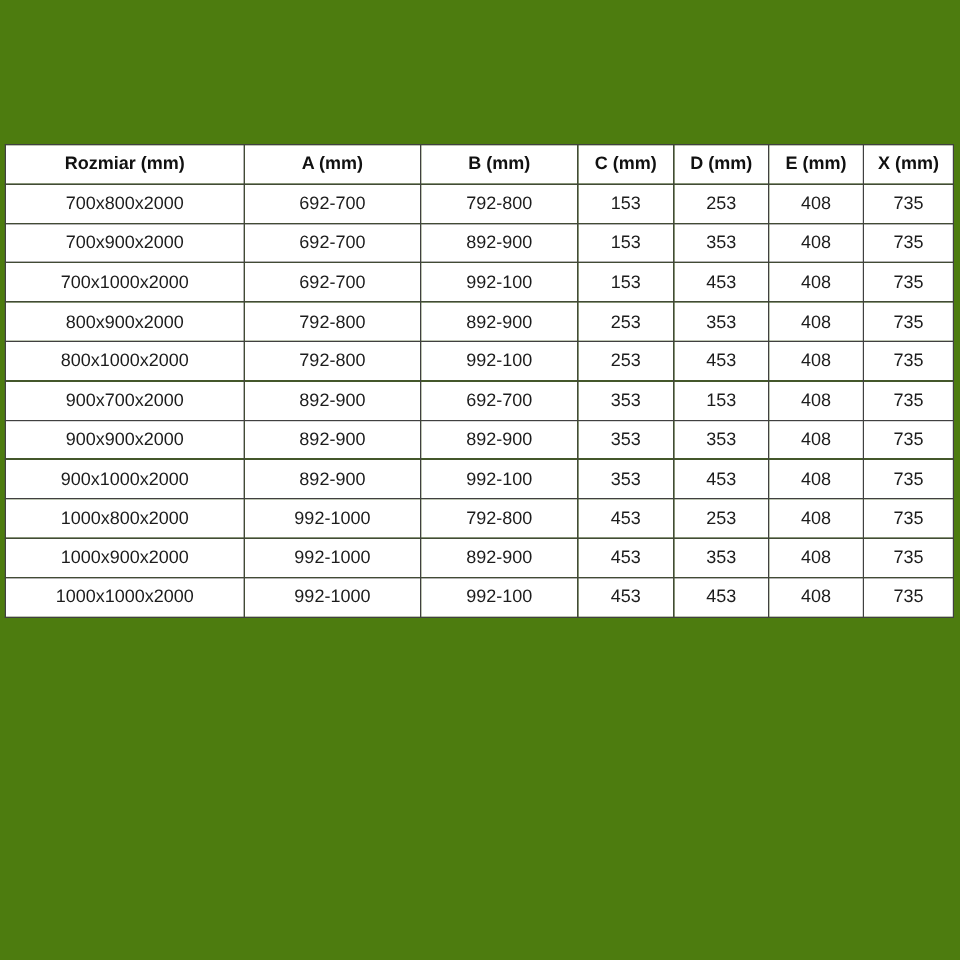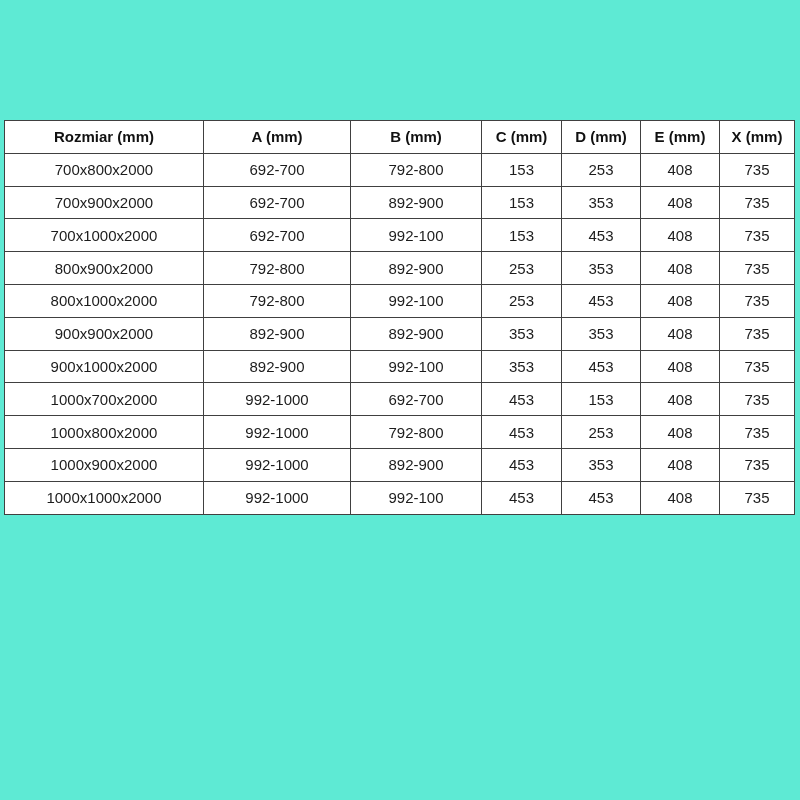--- a/index.html
+++ b/index.html
@@ -7,21 +7,21 @@
     padding: 0;
     background: #ffffff;
     width: 800px;
     height: 800px;
     font-family: "Liberation Sans", sans-serif;
   }
   .page {
     position: relative;
     width: 800px;
     height: 800px;
-    background: #5eead4;
+    background: #4d7c0f;
   }
   table.spec-table {
     position: absolute;
     left: 4px;
     top: 120px;
     width: 790px;
     border-collapse: collapse;
     table-layout: fixed;
   }
   table.spec-table th,
@@ -108,43 +108,43 @@
         <tr>
           <td>800x1000x2000</td>
           <td>792-800</td>
           <td>992-100</td>
           <td>253</td>
           <td>453</td>
           <td>408</td>
           <td>735</td>
         </tr>
         <tr>
+          <td>900x700x2000</td>
+          <td>892-900</td>
+          <td>692-700</td>
+          <td>353</td>
+          <td>153</td>
+          <td>408</td>
+          <td>735</td>
+        </tr>
+        <tr>
           <td>900x900x2000</td>
           <td>892-900</td>
           <td>892-900</td>
           <td>353</td>
           <td>353</td>
           <td>408</td>
           <td>735</td>
         </tr>
         <tr>
           <td>900x1000x2000</td>
           <td>892-900</td>
           <td>992-100</td>
           <td>353</td>
           <td>453</td>
-          <td>408</td>
-          <td>735</td>
-        </tr>
-        <tr>
-          <td>1000x700x2000</td>
-          <td>992-1000</td>
-          <td>692-700</td>
-          <td>453</td>
-          <td>153</td>
           <td>408</td>
           <td>735</td>
         </tr>
         <tr>
           <td>1000x800x2000</td>
           <td>992-1000</td>
           <td>792-800</td>
           <td>453</td>
           <td>253</td>
           <td>408</td>

